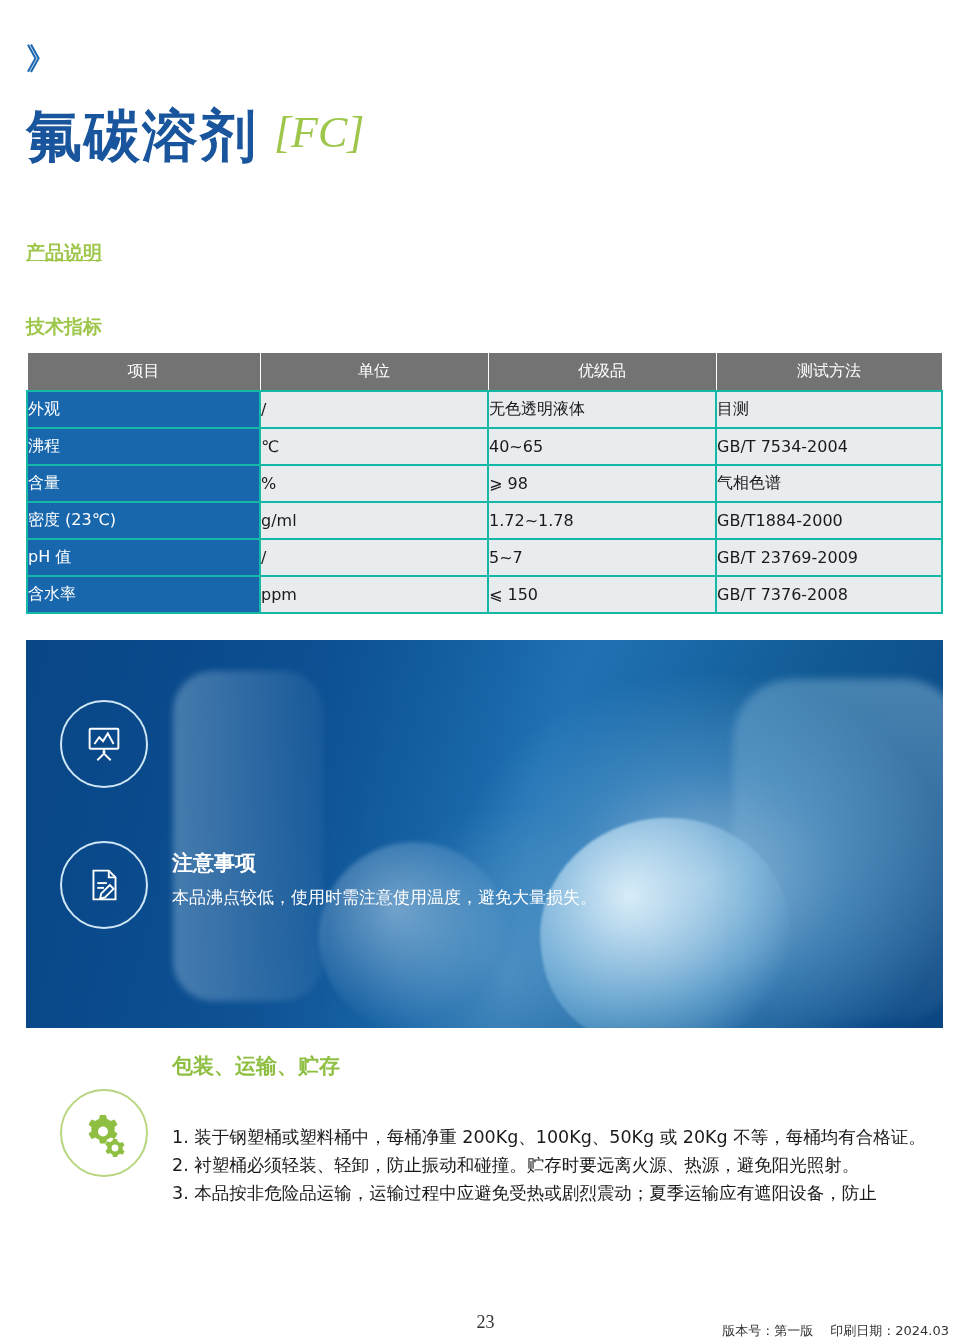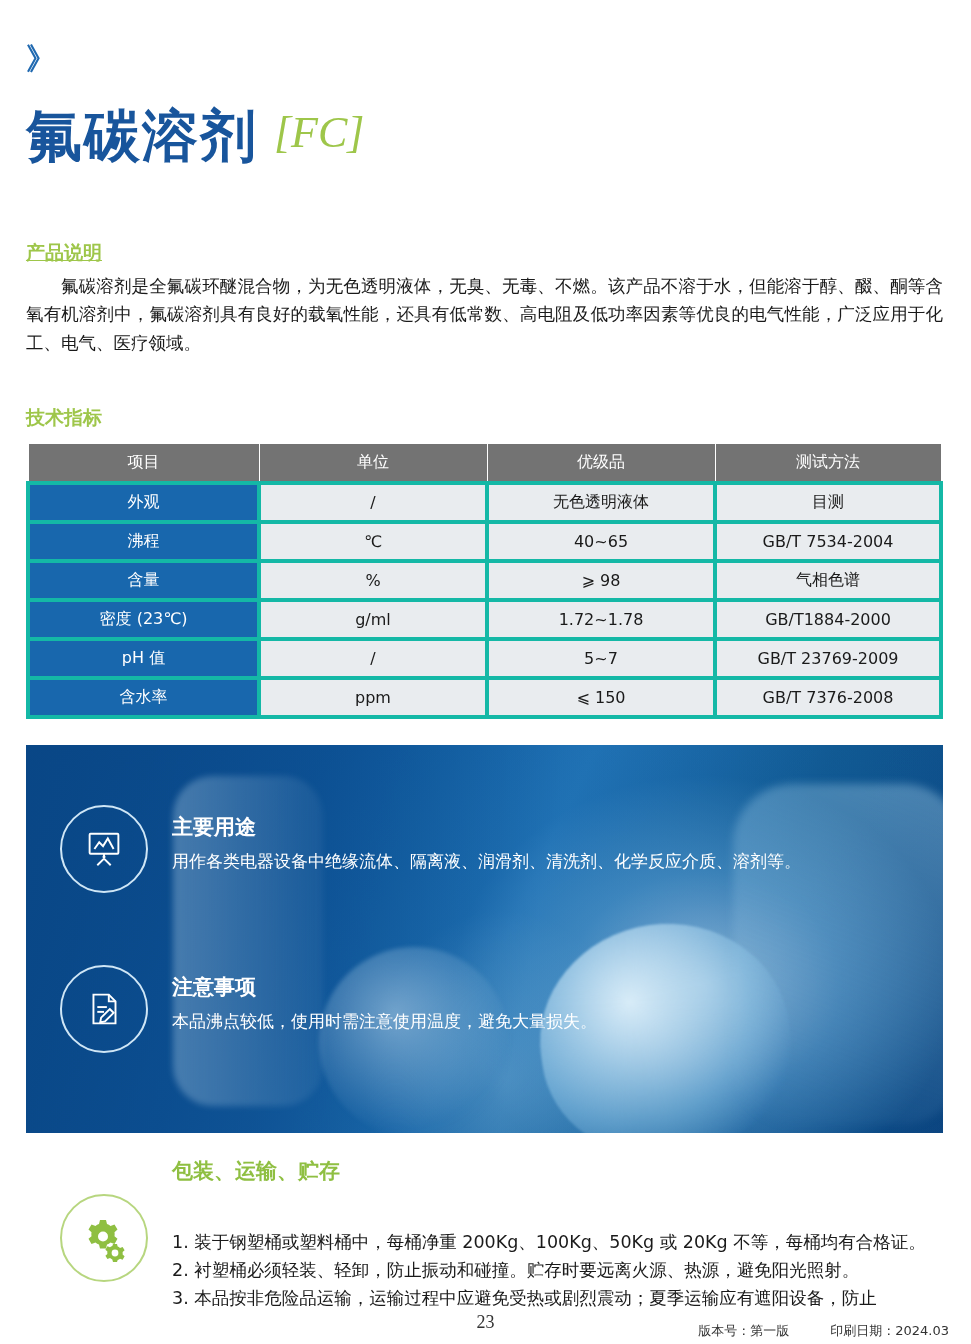--- a/index.html
+++ b/index.html
@@ -90,22 +90,21 @@
     color: #ffffff;
     font-size: 16px;
     font-weight: normal;
     padding: 8px 0;
     border: 1px solid #ffffff;
     font-family: "DejaVu Sans", sans-serif;
   }
   .spec-table td {
     font-size: 16px;
     padding: 7px 0;
-    text-align: center;
-    border: 4px solid #14b8a6;
+    border: 2px solid #14b8a6;
     font-family: "DejaVu Sans", sans-serif;
   }
   .spec-table td.c0 {
     background: #1867ad;
     color: #ffffff;
     width: 235px;
   }
   .spec-table td.cx {
     background: #e9ecef;
     color: #1a1a1a;
@@ -181,21 +180,21 @@
     background: linear-gradient(200deg, rgba(190,228,248,0.35), rgba(30,100,160,0.05));
     filter: blur(4px);
   }
 
   .feature {
     position: absolute;
     display: flex;
     align-items: flex-start;
   }
   .feature-1 { left: 34px; top: 60px; }
-  .feature-2 { left: 34px; top: 220px; }
+  .feature-2 { left: 34px; top: 201px; }
   .circle-icon {
     width: 84px;
     height: 84px;
     min-width: 84px;
     border-radius: 50%;
     border: 2px solid #cfe6f6;
     display: flex;
     align-items: center;
     justify-content: center;
     margin-right: 24px;
@@ -266,39 +265,38 @@
     top: 0;
   }
   .footer-right {
     position: absolute;
     right: 22px;
     top: 10px;
     font-family: "DejaVu Sans", sans-serif;
     font-size: 13px;
     color: #333;
     display: flex;
-    gap: 41px;
+    gap: 17px;
     justify-content: center;
   }
 </style>
 </head>
 <body>
 
 <div class="page">
 
   <div class="header">
     <div class="chev">》</div>
     <div class="title-row">
       <div class="main-title">氟碳溶剂</div>
       <div class="title-en">[FC]</div>
     </div>
   </div>
 
   <div class="sec-heading sec-1">产品说明</div>
-  <p class="body-text">氟碳溶剂是全氟碳环醚混合物，为无色透明液体，无臭、无毒、不燃。该产品不溶于水，但能溶于醇、醊、酮等含氧有机溶剂中，氟碳溶剂具有良好的载氧性能，还具有低常数、高电阻及低功率因素等优良的电气性能，广泛应用于化工、电气、医疗领域。</p>
 
   <div class="sec-heading sec-2">技术指标</div>
 
   <table class="spec-table">
     <colgroup>
       <col class="c0">
         <col class="c1">
         <col class="c2">
         <col class="c3">
     </colgroup>
@@ -360,24 +358,20 @@
     <div class="feature feature-1">
       <div class="circle-icon">
         <svg width="46" height="46" viewBox="0 0 48 48" fill="none" stroke="#ffffff" stroke-width="2">
           <rect x="9" y="8" width="30" height="21" rx="1"></rect>
           <path d="M14 24 L19 17 L23 21 L28 13 L34 24"></path>
           <path d="M24 29 L24 34"></path>
           <path d="M24 34 L17 41"></path>
           <path d="M24 34 L31 41"></path>
           <circle cx="24" cy="32" r="0.6" fill="#ffffff"></circle>
         </svg>
-      </div>
-      <div class="feature-text">
-        <div class="feature-title">主要用途</div>
-        <div class="feature-desc">用作各类电器设备中绝缘流体、隔离液、润滑剂、清洗剂、化学反应介质、溶剂等。</div>
       </div>
     </div>
 
     <div class="feature feature-2">
       <div class="circle-icon">
         <svg width="46" height="46" viewBox="0 0 48 48" fill="none" stroke="#ffffff" stroke-width="2">
           <path d="M13 9 h16 l7 7 v23 h-23 z"></path>
           <path d="M29 9 v7 h7"></path>
           <path d="M17 22 h10"></path>
           <path d="M17 27 h7"></path>

